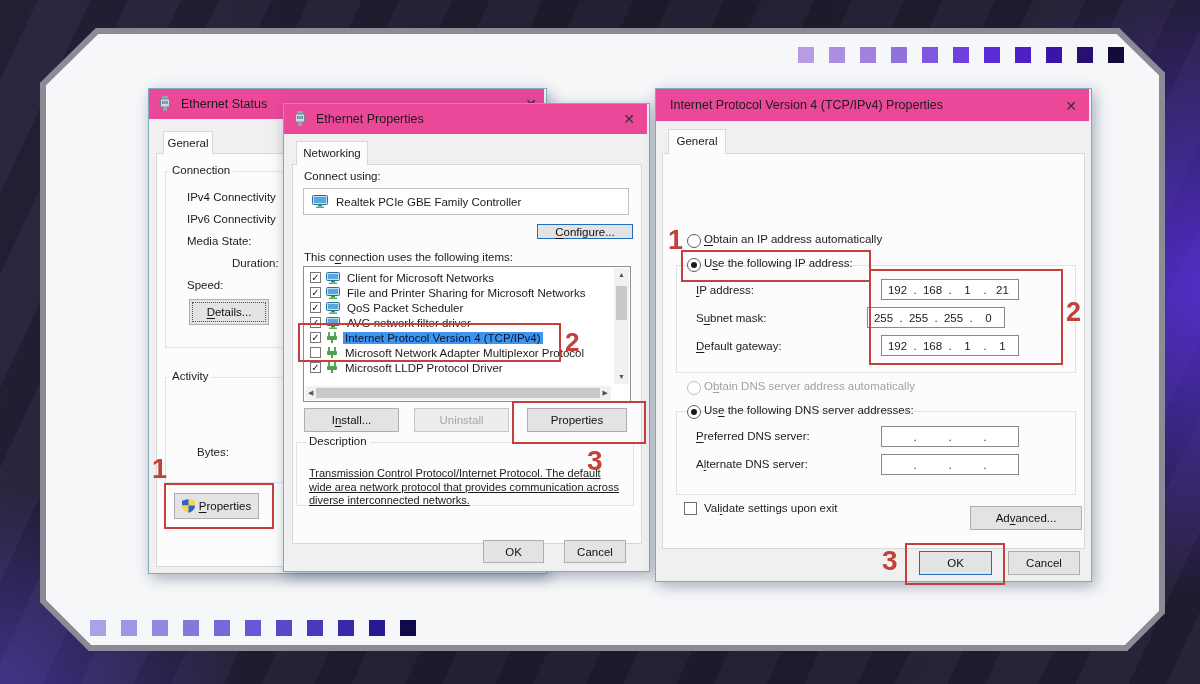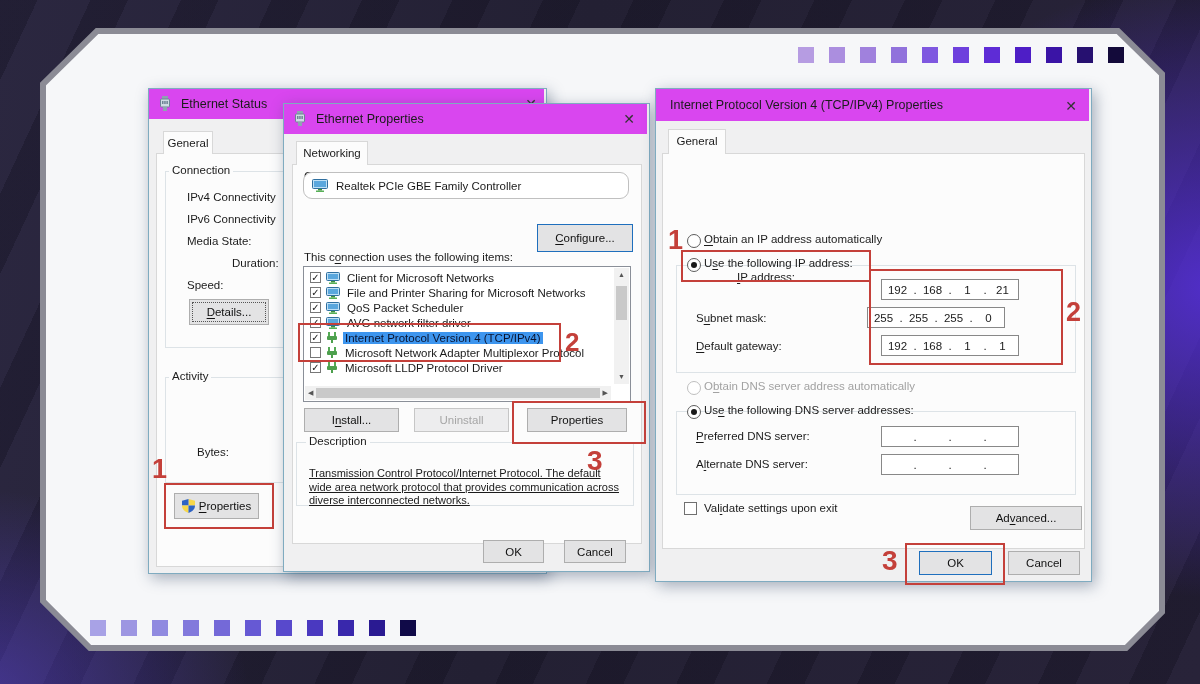--- a/index.html
+++ b/index.html
@@ -9,21 +9,21 @@
       radial-gradient(560px 500px at 101% 42%, rgba(88,48,226,.85), rgba(88,48,226,0) 62%),
       radial-gradient(420px 320px at -2% 102%, rgba(96,70,230,.5), rgba(96,70,230,0) 65%),
       repeating-linear-gradient(115deg, rgba(8,6,18,.25) 0 34px, rgba(8,6,18,0) 34px 82px),
       linear-gradient(100deg,#2b2740,#232033 45%,#282339);}
   #panel-svg{position:absolute;left:0;top:0;}
   .sq-row{position:absolute;display:flex;gap:15px;z-index:4;}
   .sq{width:16px;height:16px;}
   
   .win{position:absolute;background:#f0f0f1;border:1px solid #7fabc0;
        box-shadow:3px 4px 14px rgba(40,60,90,.4);font-size:11.5px;color:#1b1b1b;}
-  .tbar{position:absolute;left:0;top:0;right:2px;height:30px;background:#d946ef;}
+  .tbar{position:absolute;left:0;top:0;right:2px;height:30px;background:#ec4899;}
   .ticon{position:absolute;left:10px;top:7px;}
   .ttext{position:absolute;left:32px;top:8px;font-size:12.5px;white-space:nowrap;}
   .tclose{position:absolute;width:22px;height:22px;top:4px;text-align:center;line-height:22px;
           font-size:14px;color:#333;cursor:default;}
   .tab{position:absolute;background:#fcfcfc;border:1px solid #d8d8d8;border-bottom:none;
        text-align:center;padding-top:5px;font-size:11.5px;z-index:3;box-sizing:border-box;}
   .page{position:absolute;background:#fcfcfc;border:1px solid #d8d8d8;z-index:1;}
   .lbl{position:absolute;white-space:nowrap;z-index:2;}
   .dim{color:#a2a2a2;}
   .group{position:absolute;border:1px solid #dde3e7;z-index:1;}
@@ -165,32 +165,32 @@
             <rect x="4" y="11" width="4" height="4" fill="#8fa3b2"></rect>
           </svg>
       </span>
       <span class="ttext">Ethernet Properties</span>
       <span class="tclose" style="left:334px;">✕</span>
     </div>
     <div class="tab" style="left:12px;top:37px;width:72px;height:24px;">Networking</div>
     <div class="page" style="left:8px;top:60px;width:348px;height:378px;"></div>
 
     <span class="lbl" style="left:20px;top:66px;">Connect using:</span>
-    <div class="field" style="left:19px;top:68px;width:326px;height:27px;justify-content:flex-start;border-color:#c0c0c0;border-radius:9px;">
+    <div class="field" style="left:19px;top:84px;width:326px;height:27px;justify-content:flex-start;border-color:#c0c0c0;">
       <span style="margin-left:8px;display:flex;">
         <svg width="16" height="13" viewBox="0 0 16 13">
             <rect x="0.5" y="0.5" width="15" height="9" rx="1" fill="#bfe0f5" stroke="#2f6f9f"></rect>
             <rect x="2" y="2" width="12" height="6" fill="#5aa7dd"></rect>
             <rect x="6" y="10" width="4" height="1.5" fill="#3f8f3f"></rect>
             <rect x="4" y="11.5" width="8" height="1.5" fill="#58b058"></rect>
           </svg>
       </span>
       <span style="margin-left:8px;">Realtek PCIe GBE Family Controller</span>
     </div>
-    <div class="btn def" style="left:253px;top:120px;width:96px;height:28px;">
+    <div class="btn def" style="left:253px;top:120px;width:96px;height:15px;">
       <span><u>C</u>onfigure...</span>
     </div>
     <span class="lbl" style="left:20px;top:147px;">This c<u>o</u>nnection uses the following items:</span>
 
     <div class="list" style="left:19px;top:162px;width:326px;height:134px;">
       <div class="lrow" style="top:3px;">
         <span class="lcb"><i>✓</i></span>
         <span class="licon">
             <svg width="14" height="12" viewBox="0 0 14 12">
               <rect x="0.5" y="0.5" width="13" height="8" rx="1" fill="#bfe0f5" stroke="#2f6f9f"></rect>
@@ -321,21 +321,21 @@
 
 
     <span class="stepnum" style="left:12px;top:138px;font-size:27px;">1</span>
     <span class="radio" style="left:31px;top:145px;"></span>
     <span class="lbl" style="left:48px;top:144px;"><u>O</u>btain an IP address automatically</span>
     <span class="radio sel" style="left:31px;top:169px;"></span>
     <span class="lbl" style="left:48px;top:168px;">U<u>s</u>e the following IP address:</span>
     <div class="red-box" style="left:25px;top:161px;width:186px;height:28px;"></div>
 
     <div class="group" style="left:20px;top:176px;width:398px;height:106px;"></div>
-    <span class="lbl" style="left:40px;top:182px;margin-left:41px;"><u>I</u>P address:</span>
+    <span class="lbl" style="left:40px;top:195px;"><u>I</u>P address:</span>
     <div class="field" style="left:225px;top:190px;width:138px;height:21px;">
       <span class="oct">192</span>
         <span class="fdot">.</span>
         <span class="oct">168</span>
         <span class="fdot">.</span>
         <span class="oct">1</span>
         <span class="fdot">.</span>
         <span class="oct">21</span>
     </div>
     <span class="lbl" style="left:40px;top:223px;">S<u>u</u>bnet mask:</span>

